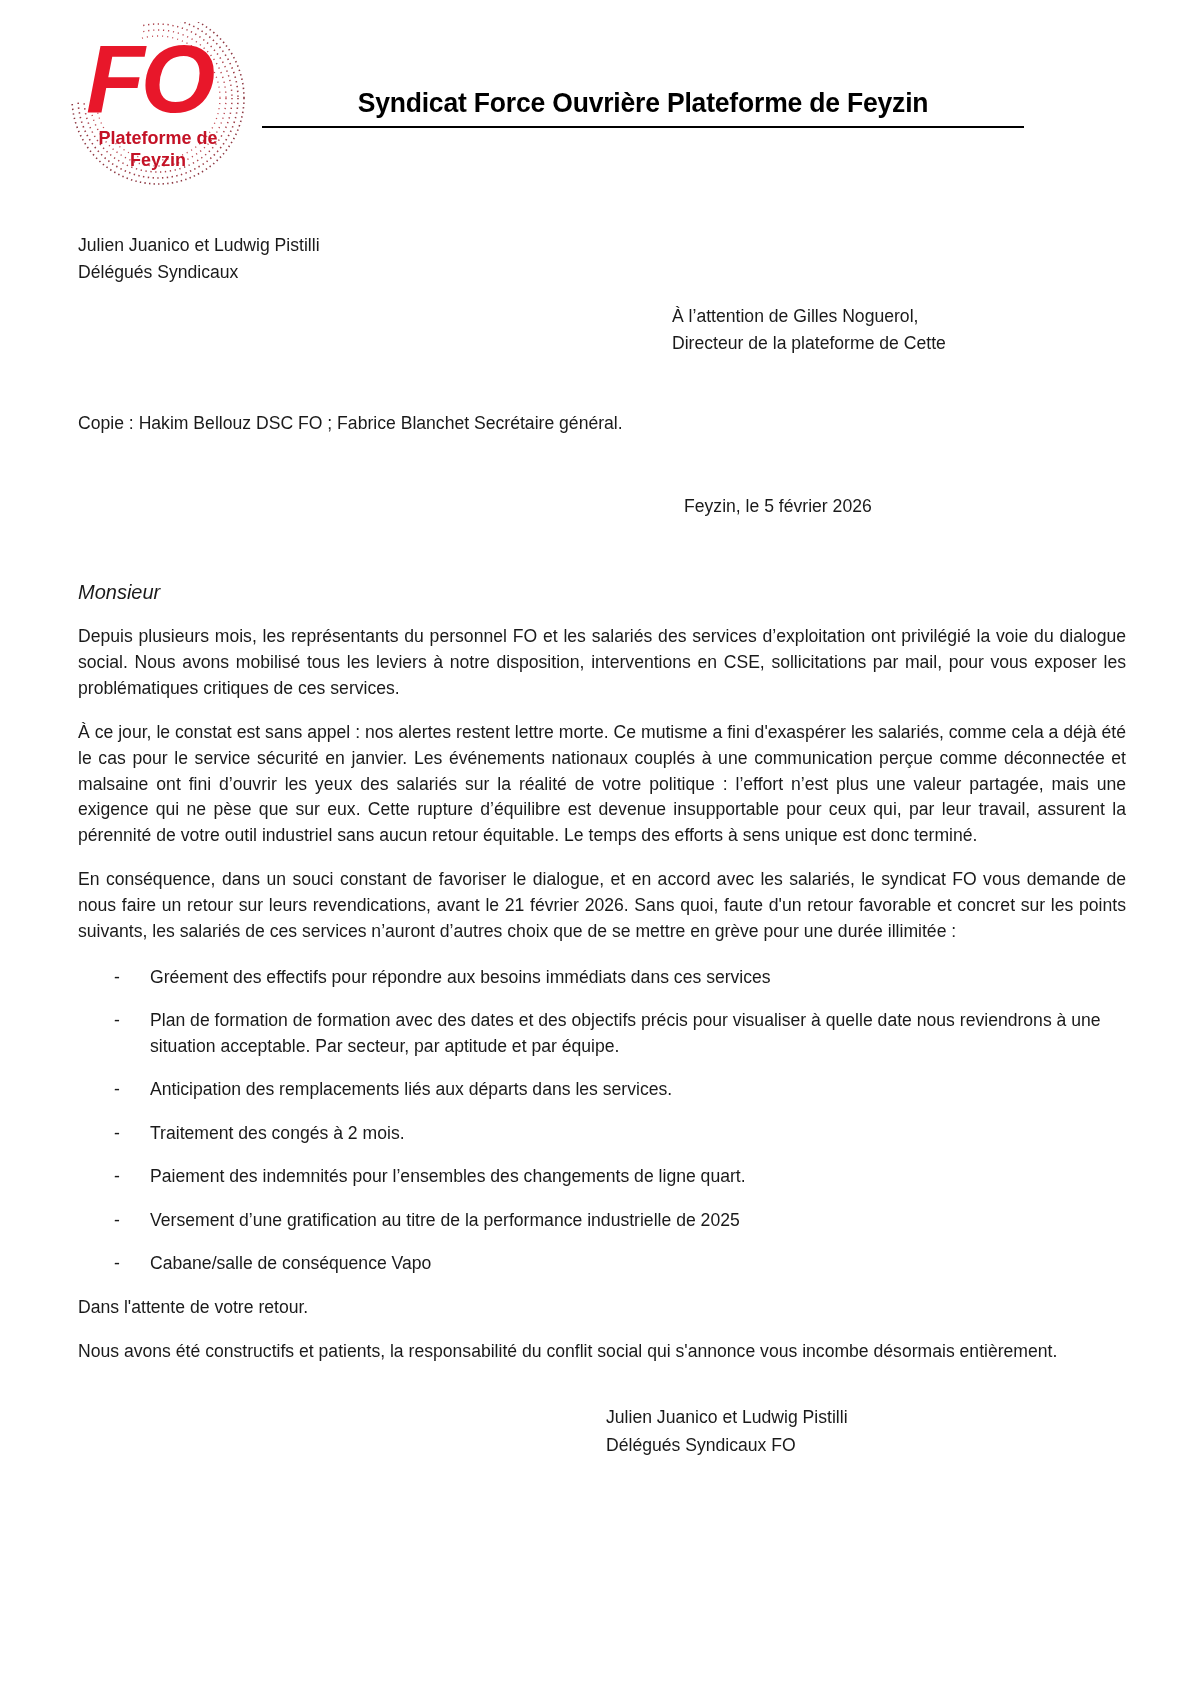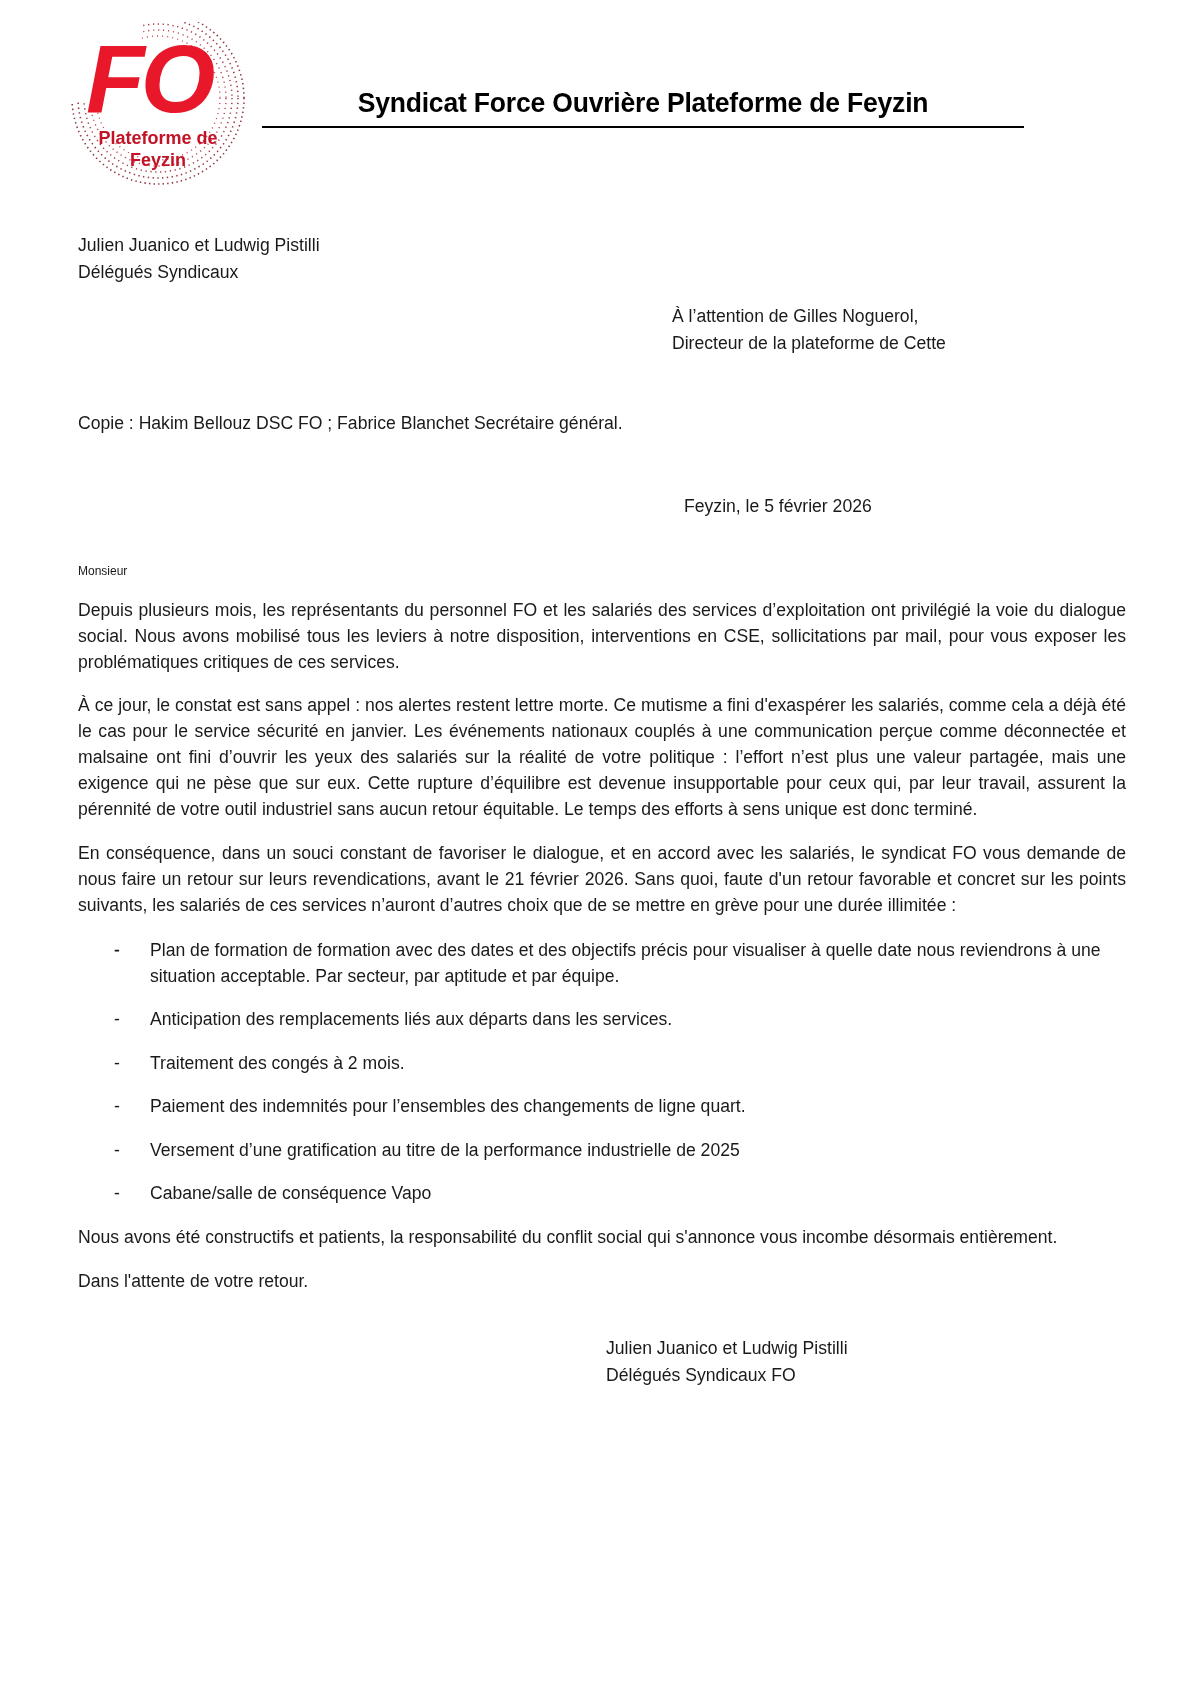--- a/index.html
+++ b/index.html
@@ -95,22 +95,23 @@
     font-size: 17.6px;
   }
 
   .date-line {
     margin-top: 58px;
     margin-left: 606px;
     font-size: 17.6px;
   }
 
   .salutation {
-    margin-top: 44px;
-    font-size: 12px;
+    margin-top: 59px;
+    font-size: 20px;
+    font-style: italic;
   }
 
   p.para {
     margin: 18px 0 0 0;
     text-align: justify;
     text-justify: inter-word;
     font-size: 17.6px;
     line-height: 1.47;
   }
   p.para.nojust { text-align: left; }
@@ -204,20 +205,21 @@
 
     <div class="salutation">Monsieur</div>
 
     <p class="para">Depuis plusieurs mois, les représentants du personnel FO et les salariés des services d’exploitation ont privilégié la voie du dialogue social. Nous avons mobilisé tous les leviers à notre disposition, interventions en CSE, sollicitations par mail, pour vous exposer les problématiques critiques de ces services.</p>
     <p class="para">À ce jour, le constat est sans appel : nos alertes restent lettre morte.  Ce mutisme a fini d'exaspérer les salariés, comme cela a déjà été le cas pour le service sécurité en janvier. Les événements nationaux couplés à une communication perçue comme déconnectée et malsaine ont fini d’ouvrir les yeux des salariés sur la réalité de votre politique : l’effort n’est plus une valeur partagée, mais une exigence qui ne pèse que sur eux. Cette rupture d’équilibre est devenue insupportable pour ceux qui, par leur travail, assurent la pérennité de votre outil industriel sans aucun retour équitable. Le temps des efforts à sens unique est donc terminé.</p>
     <p class="para">En conséquence, dans un souci constant de favoriser le dialogue, et en accord avec les salariés, le syndicat FO vous demande de nous faire un retour sur leurs revendications, avant le 21 février 2026. Sans quoi, faute d'un retour favorable et concret sur les points suivants, les salariés de ces services n’auront d’autres choix que de se mettre en grève pour une durée illimitée :</p>
 
     <ul class="demands">
       <li>
         <span class="dash">-</span>
+        <span>Gréement des effectifs pour répondre aux besoins immédiats dans ces services</span>
       </li>
       <li>
         <span class="dash">-</span>
         <span>Plan de formation de formation avec des dates et des objectifs précis pour visualiser à quelle date nous reviendrons à une situation acceptable. Par secteur, par aptitude et par équipe.</span>
       </li>
       <li>
         <span class="dash">-</span>
         <span>Anticipation des remplacements liés aux départs dans les services.</span>
       </li>
       <li>
@@ -231,22 +233,22 @@
       <li>
         <span class="dash">-</span>
         <span>Versement d’une gratification au titre de la performance industrielle de 2025</span>
       </li>
       <li>
         <span class="dash">-</span>
         <span>Cabane/salle de conséquence Vapo</span>
       </li>
     </ul>
 
+    <p class="para nojust">Dans l'attente de votre retour.</p>
     <p class="para closing">Nous avons été constructifs et patients, la responsabilité du conflit social qui s'annonce vous incombe désormais entièrement.</p>
-    <p class="para nojust">Dans l'attente de votre retour.</p>
 
     <div class="signature">
       <div>Julien Juanico et Ludwig Pistilli</div>
       <div>Délégués Syndicaux FO</div>
     </div>
 
     <div class="spacer-bottom"></div>
   </div>
 </div>
 

